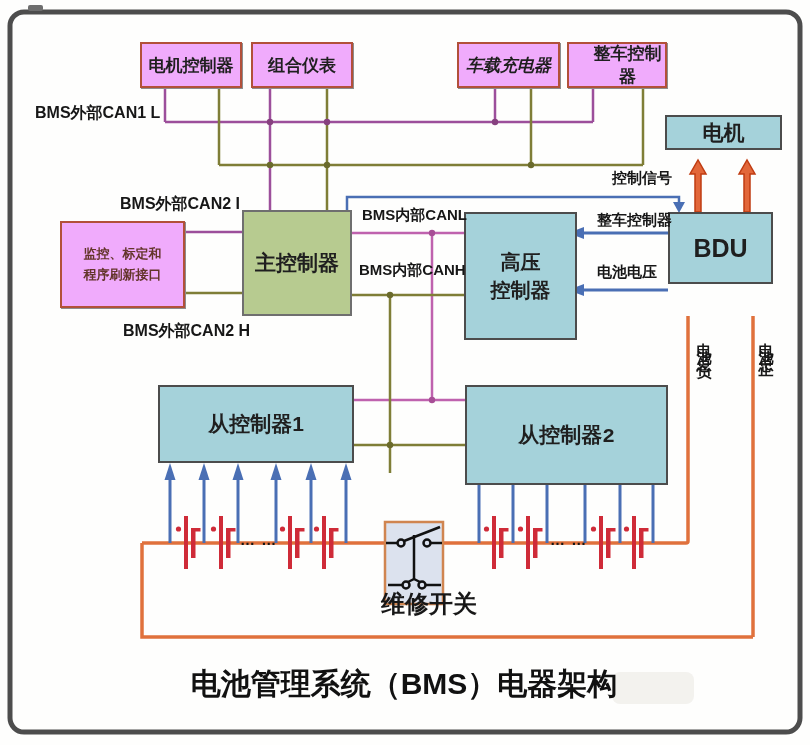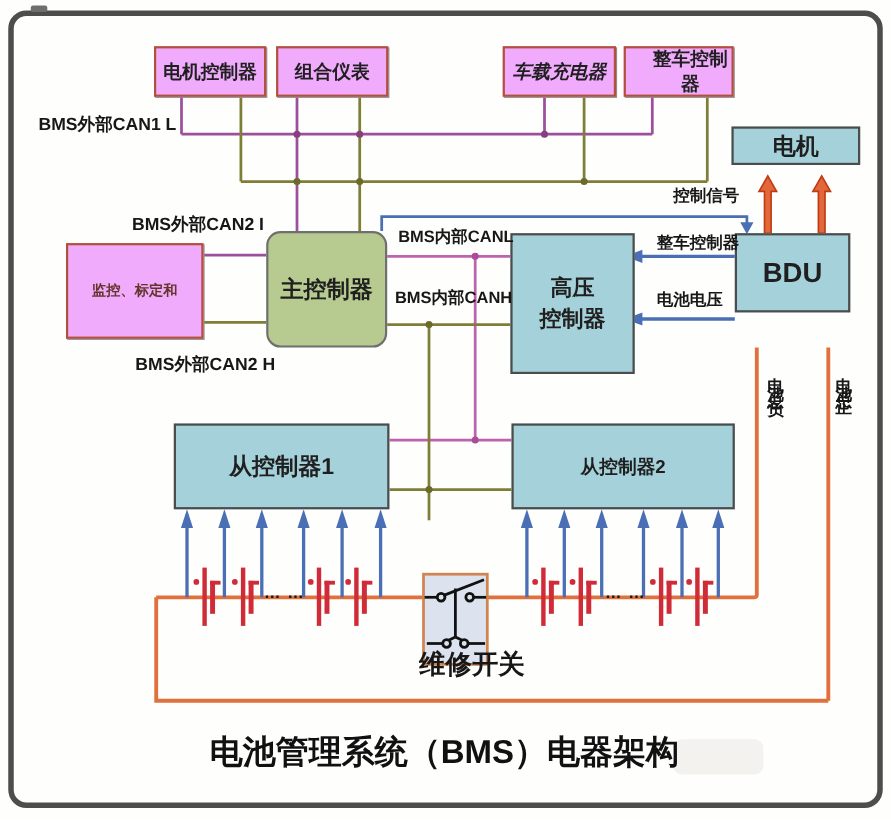--- a/index.html
+++ b/index.html
@@ -176,35 +176,36 @@
   <span>车载充电器</span>
 </div>
 <div class="box box-orange" style="left:567px;top:42px;width:100px;height:46px;font-size:17px;padding-left:21px;">
   <span>整车控制器</span>
 </div>
 <div class="box box-teal" style="left:665px;top:115px;width:117px;height:35px;font-size:21px;">
   <span>电机</span>
 </div>
 <div class="box box-orange" style="left:18px;top:221px;width:125px;height:87px;font-size:13px;line-height:1.55;color:#63352a;margin-left:42px;">
   <span>监控、标定和</span>
-</div>
-<div class="box box-green" style="left:242px;top:210px;width:110px;height:106px;font-size:21px;border-radius:13px;">
+  <span>程序刷新接口</span>
+</div>
+<div class="box box-green" style="left:242px;top:210px;width:110px;height:106px;font-size:21px;">
   <span>主控制器</span>
 </div>
 <div class="box box-teal" style="left:464px;top:212px;width:113px;height:128px;font-size:20px;line-height:1.4;">
   <span>高压</span>
   <span>控制器</span>
 </div>
 <div class="box box-teal" style="left:668px;top:212px;width:105px;height:72px;font-size:25px;">
   <span>BDU</span>
 </div>
 <div class="box box-teal" style="left:158px;top:385px;width:196px;height:78px;font-size:21px;">
   <span>从控制器1</span>
 </div>
-<div class="box box-teal" style="left:465px;top:385px;width:203px;height:78px;font-size:17px;">
+<div class="box box-teal" style="left:465px;top:385px;width:203px;height:100px;font-size:21px;font-family:Liberation Mono, monospace;">
   <span>从控制器2</span>
 </div>
 
 <div class="lbl" style="left:35px;top:103px;font-size:16px;">BMS外部CAN1 L</div>
 <div class="lbl" style="left:120px;top:194px;font-size:16px;">BMS外部CAN2 I</div>
 <div class="lbl" style="left:123px;top:321px;font-size:16px;">BMS外部CAN2 H</div>
 <div class="lbl" style="left:362px;top:206px;font-size:15px;">BMS内部CANL</div>
 <div class="lbl" style="left:359px;top:261px;font-size:15px;">BMS内部CANH</div>
 <div class="lbl" style="left:612px;top:169px;font-size:15px;">控制信号</div>
 <div class="lbl" style="left:597px;top:211px;font-size:15px;">整车控制器</div>

